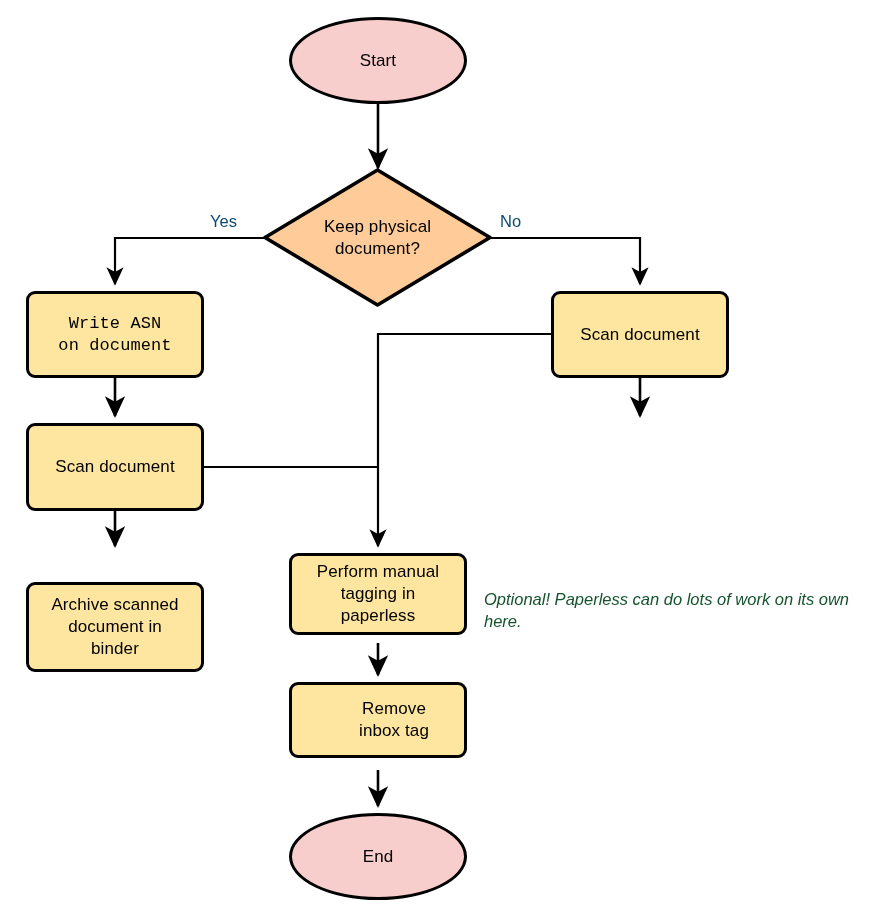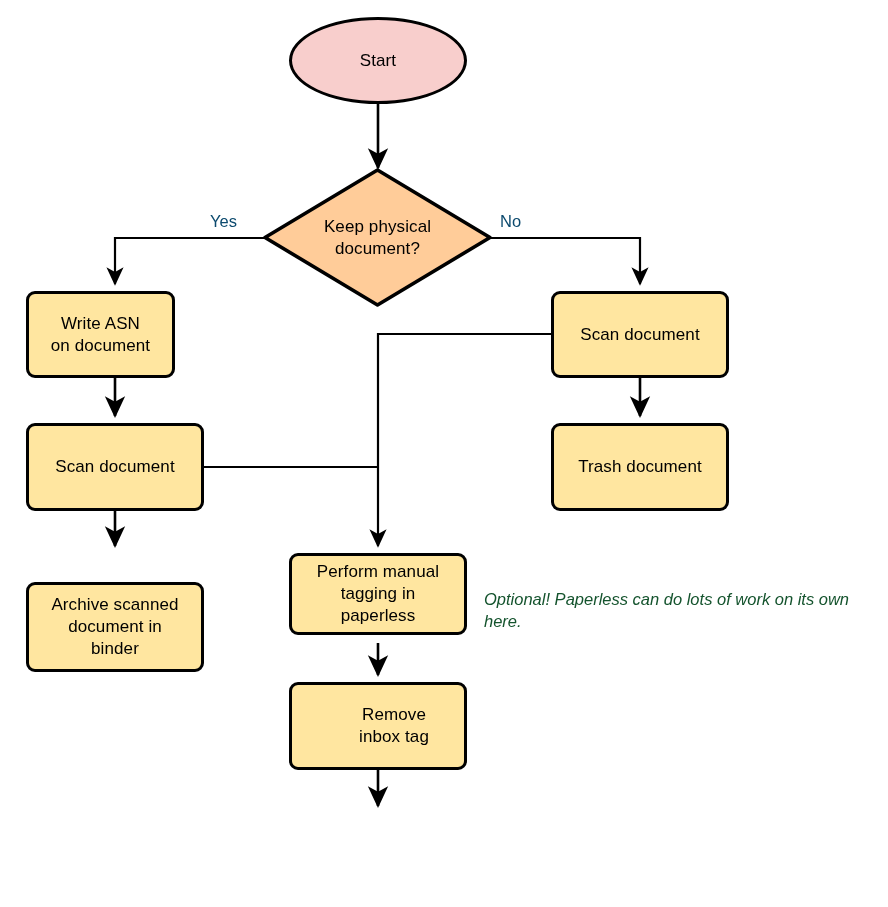--- a/index.html
+++ b/index.html
@@ -122,50 +122,50 @@
 
   <div class="node node-decision" style="left:265px; top:170px; width:225px; height:135px;">
     <span class="decision-label nowrap-lines">Keep physical
 document?</span>
   </div>
 
   <span class="edge-label" style="left:210px; top:212px;">Yes</span>
 
   <span class="edge-label" style="left:484px; top:212px;margin-left:16px;">No</span>
 
-  <div class="node node-process" style="left:26px; top:291px; width:149px; height:87px;">
+  <div class="node node-process" style="left:26px; top:291px; width:178px; height:87px;font-family:Liberation Mono, monospace;">
     <span class="nowrap-lines">Write ASN
 on document</span>
   </div>
 
   <div class="node node-process" style="left:26px; top:423px; width:178px; height:88px;">
     <span class="nowrap-lines">Scan document</span>
   </div>
 
   <div class="node node-process" style="left:26px; top:582px; width:178px; height:90px;">
     <span class="nowrap-lines">Archive scanned
 document in
 binder</span>
   </div>
 
   <div class="node node-process" style="left:551px; top:291px; width:178px; height:87px;">
     <span class="nowrap-lines">Scan document</span>
   </div>
 
-  <div class="node node-process" style="left:551px; top:423px; width:178px; height:88px;">
-    <span class="nowrap-lines">Trash document</span>
-  </div>
 
   <div class="node node-process" style="left:289px; top:553px; width:178px; height:82px;">
     <span class="nowrap-lines">Perform manual
 tagging in
 paperless</span>
   </div>
 
-  <div class="node node-process" style="left:289px; top:682px; width:178px; height:88px;padding-left:32px;">
+  <div class="node node-process" style="left:289px; top:682px; width:178px; height:76px;padding-left:32px;">
     <span class="nowrap-lines">Remove
 inbox tag</span>
   </div>
 
+  <div class="node node-terminator" style="left:289px; top:813px; width:178px; height:87px;">
+    <span class="nowrap-lines">End</span>
+  </div>
 
   <div class="annotation" style="left:484px; top:588px; width:400px;">Optional! Paperless can do lots of work on its own here.</div>
 
 </div>
 
 </body></html>

